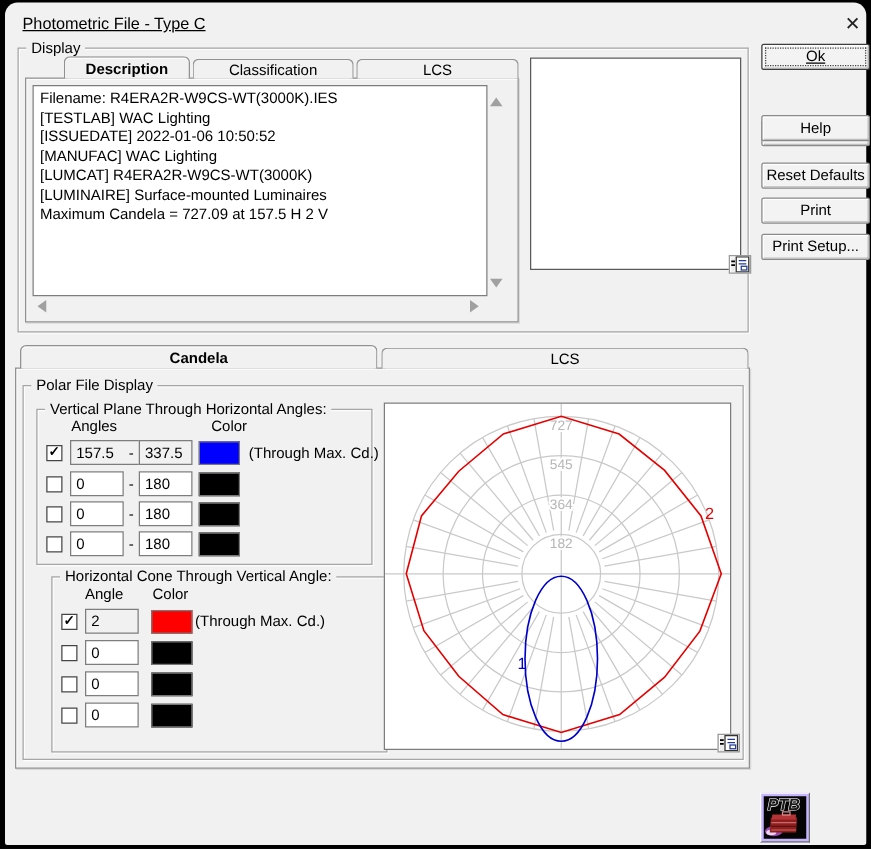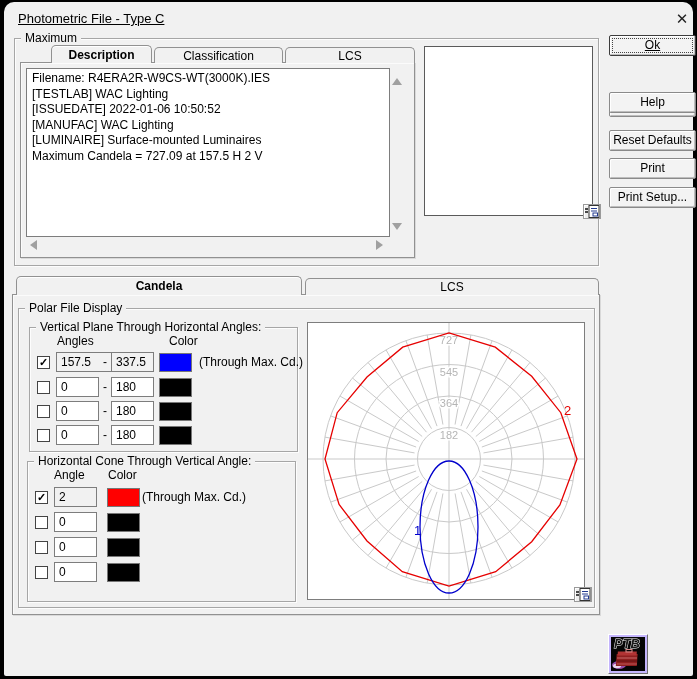--- a/index.html
+++ b/index.html
@@ -61,39 +61,40 @@
 </head>
 <body>
 
 <div id="stage">
   <div id="dialog">
 
     <div id="title">Photometric File - Type C</div>
     <div id="close-btn">✕</div>
 
     <div class="groupbox" style="left:10px;top:36px;width:583px;height:226px;">
-      <span class="grouplabel">Maximum</span>
+      <span class="grouplabel">Display</span>
     </div>
 
     <div class="tab sel" style="left:47px;top:43px;width:101px;height:18px;">
         <span>Description</span>
       </div>
     <div class="tab" style="left:150px;top:45px;width:129px;height:16px;">
         <span>Classification</span>
       </div>
     <div class="tab" style="left:281px;top:45px;width:130px;height:16px;">
         <span>LCS</span>
       </div>
     <div class="tabbody" style="left:16px;top:60px;width:395px;height:196px;"></div>
 
     <div id="desc-text" style="z-index:4;">
         <div>Filename: R4ERA2R-W9CS-WT(3000K).IES</div>
         <div>[TESTLAB] WAC Lighting</div>
         <div>[ISSUEDATE] 2022-01-06 10:50:52</div>
         <div>[MANUFAC] WAC Lighting</div>
+        <div>[LUMCAT] R4ERA2R-W9CS-WT(3000K)</div>
         <div>[LUMINAIRE] Surface-mounted Luminaires</div>
         <div>Maximum Candela = 727.09 at  157.5 H  2 V</div>
       </div>
     <div class="scroll-arrow arr-up" style="left:388px;top:76px;z-index:4;"></div>
     <div class="scroll-arrow arr-down" style="left:388px;top:221px;z-index:4;"></div>
     <div class="scroll-arrow arr-left" style="left:26px;top:238px;z-index:4;"></div>
     <div class="scroll-arrow arr-right" style="left:372px;top:238px;z-index:4;"></div>
 
     <div id="preview"></div>
     <div class="notes-icon" style="left:579px;top:202px;">
@@ -155,21 +156,21 @@
             <div class="prow" style="top: 97px;">
               <span class="cb" style="left: 7px; top: 4px;"></span>
               <input class="ai" readonly="" value="0" style="left: 26px; top: 0px; width: 43px;">
               <span class="dash" style="left: 73px; top: 3px;">-</span>
               <input class="ai" readonly="" value="180" style="left: 81px; top: 0px; width: 43px;">
               <div class="swatch" style="left: 129px; top: 1px; background: rgb(0, 0, 0);"></div>
             </div>
           </div>
       </div>
 
-      <div class="groupbox" style="left:8px;top:152px;width:267px;height:139px;">
+      <div class="groupbox" style="left:22px;top:152px;width:267px;height:139px;">
         <span class="grouplabel">Horizontal Cone Through Vertical Angle:</span>
         <span class="colhead" style="left:26px;top:6px;">Angle</span>
         <span class="colhead" style="left:80px;top:6px;">Color</span>
         <div id="hc-rows">
             <div class="prow" style="top: 25px;">
               <span class="cb" style="left: 7px; top: 4px;">✓</span>
               <input class="ai dim" readonly="" value="2" style="left: 26px; top: 0px; width: 43px;">
               <div class="swatch" style="left: 79px; top: 1px; background: rgb(255, 0, 0);"></div>
               <span class="maxnote" style="left: 114px; top: 3px;">(Through Max. Cd.)</span>
             </div>

